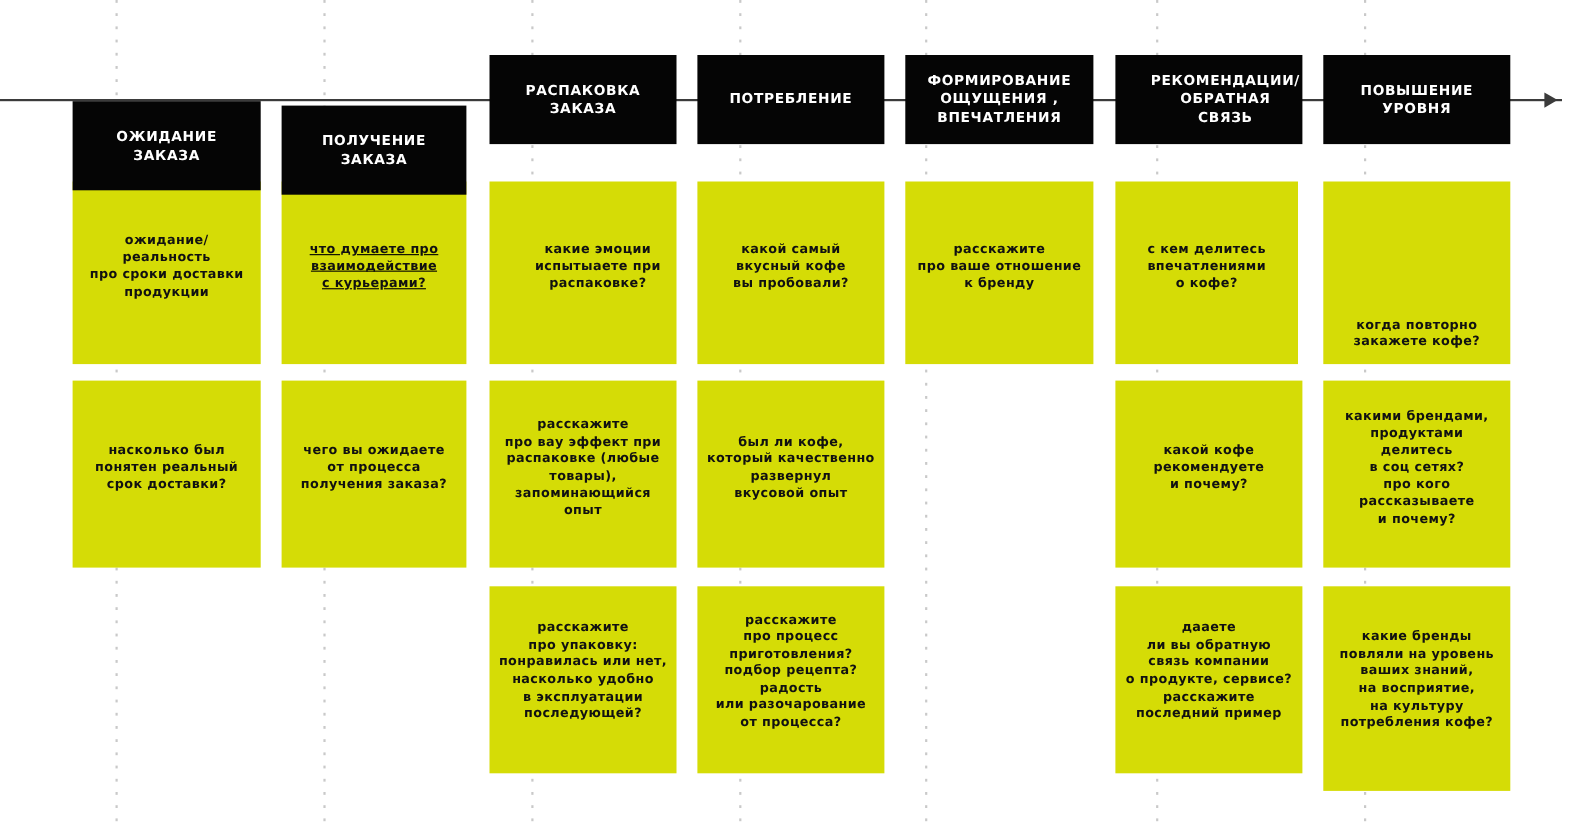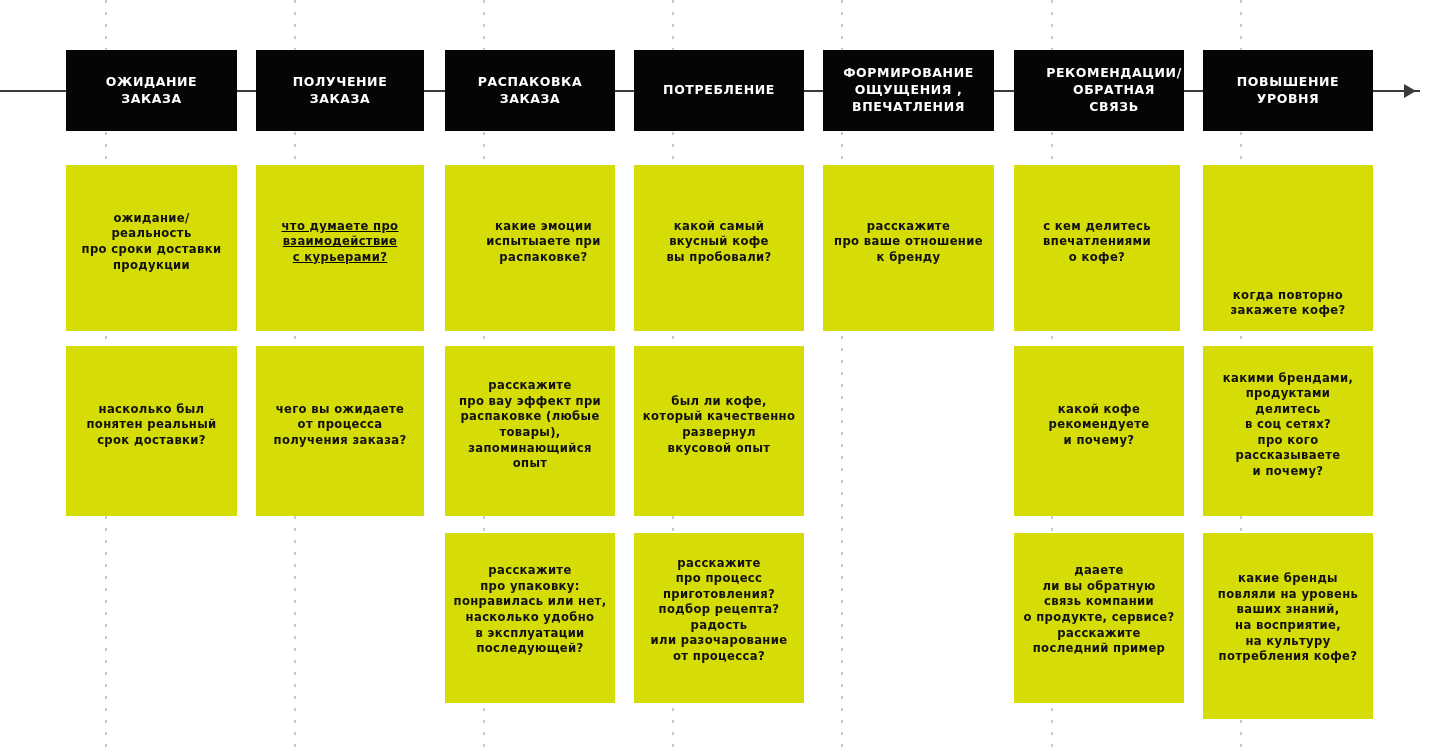--- a/index.html
+++ b/index.html
@@ -110,25 +110,25 @@
       <div class="guide" style="left: 672px;"></div>
       <div class="guide" style="left: 841px;"></div>
       <div class="guide" style="left: 1051px;"></div>
       <div class="guide" style="left: 1240px;"></div>
     </div>
 
   <div class="arrow-line"></div>
   <div class="arrow-head"></div>
 
   <div id="stages">
-      <div class="stage-box" style="left: 66px; width: 171px;">
+      <div class="stage-box" style="left: 66px; width: 171px; margin-top: 42px;">
         <div class="stage-label">ОЖИДАНИЕ
 ЗАКАЗА</div>
       </div>
-      <div class="stage-box" style="left: 256px; width: 168px;">
+      <div class="stage-box" style="left: 256px; width: 168px; margin-top: 46px;">
         <div class="stage-label">ПОЛУЧЕНИЕ
 ЗАКАЗА</div>
       </div>
       <div class="stage-box" style="left: 445px; width: 170px;">
         <div class="stage-label">РАСПАКОВКА
 ЗАКАЗА</div>
       </div>
       <div class="stage-box" style="left: 634px; width: 170px;">
         <div class="stage-label">ПОТРЕБЛЕНИЕ</div>
       </div>

